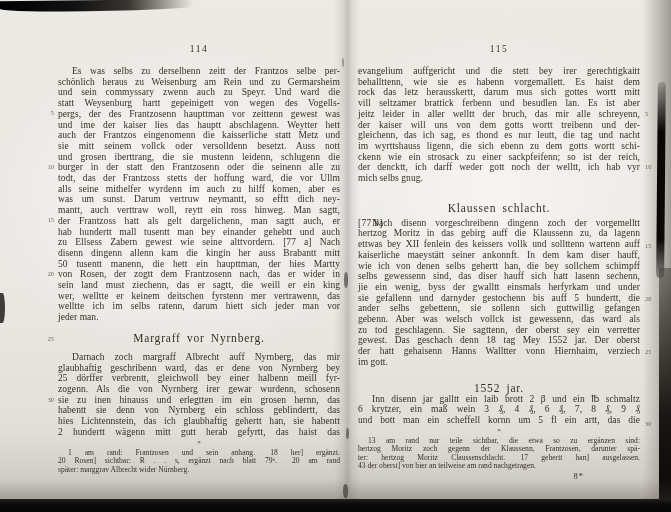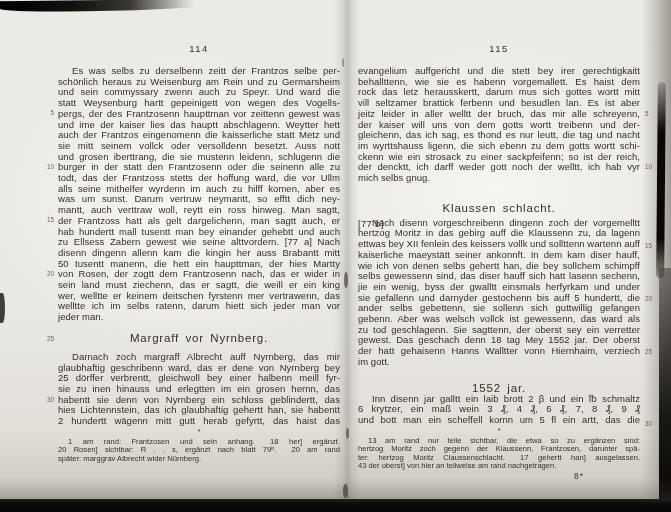--- a/index.html
+++ b/index.html
@@ -3,21 +3,21 @@
 <meta charset="utf-8">
 <style>
   :root{
     --paper:#edebe6;
     --ink:#362f27;
     --faint:#6b635a;
   }
   html,body{margin:0;padding:0;}
   body{width:671px;height:512px;overflow:hidden;background:#0b0b0b;}
   .scan{position:relative;width:671px;height:512px;background:#0b0b0b;overflow:hidden;
-        font-family:Liberation Sans, sans-serif;color:var(--ink);}
+        font-family:Liberation Serif, serif;color:var(--ink);}
   .paper{position:absolute;left:0;top:0;width:671px;height:503px;
     background:
       radial-gradient(ellipse 280px 220px at 28% 40%, rgba(250,249,246,0.9) 0%, rgba(250,249,246,0) 70%),
       radial-gradient(ellipse 280px 220px at 74% 38%, rgba(248,247,243,0.85) 0%, rgba(248,247,243,0) 70%),
       linear-gradient(to bottom,#eceae5 0%,#eae8e3 60%,#e2dfd9 85%,#cfcbc4 96%,#bdb8b0 100%);}
   
   .gutter{position:absolute;left:334px;top:0;width:26px;height:503px;
     background:linear-gradient(to right,rgba(70,64,57,0) 0%,rgba(70,64,57,0.12) 35%,rgba(50,46,41,0.22) 52%,rgba(70,64,57,0.10) 70%,rgba(70,64,57,0) 100%);}
   .speck{position:absolute;background:#2a2722;border-radius:45%;filter:blur(0.4px);}
   .speck.s1{left:344px;top:272px;width:4px;height:16px;opacity:.55;}
@@ -116,20 +116,21 @@
         <div class="tline">sein land must ziechenn, das er sagtt, die weill er ein king</div>
         <div class="tline">wer, welltte er keinem deitschen fyrstenn mer vertrawenn, das</div>
         <div class="tline">welltte ich im selbs ratenn, darum hiett sich jeder man vor</div>
         <div class="tline">jeder man.</div>
       </div>
     <div class="heading h-left">Margraff vor Nyrnberg.</div>
     <div class="para indent cont">
         <div class="tline">Darnach zoch margraff Albrecht auff Nyrnberg, das mir</div>
         <div class="tline">glaubhaftig geschribenn ward, das er dene von Nyrnberg bey</div>
         <div class="tline">25 dörffer verbrentt, gleichwoll bey einer halbenn meill fyr-</div>
+        <div class="tline">zogenn. Als die von Nyrnberg irer gewar wurdenn, schosenn</div>
         <div class="tline">sie zu inen hinauss und erlegtten im ein grosen hernn, das</div>
         <div class="tline">habentt sie denn von Nyrnberg ein schloss geblindertt, das</div>
         <div class="tline">hies Lichtennstein, das ich glaubhaftig gehertt han, sie habentt</div>
         <div class="tline">2 hundertt wägenn mitt gutt herab gefyrtt, das haist das</div>
       </div>
     <div class="fnsep">*</div>
     <div class="fnotes">
         <div class="tline">1 am rand: Frantzosen und sein anhang.  18 her] ergänzt.</div>
         <div class="tline">20 Rosen] sichtbar: R . . s, ergänzt nach blatt 79ᵇ.  20 am rand</div>
         <div class="tline">später: marggrav Albrecht wider Nürnberg.</div>

